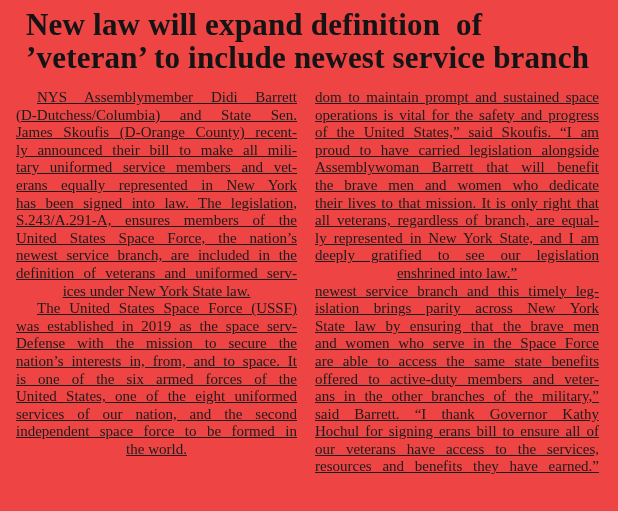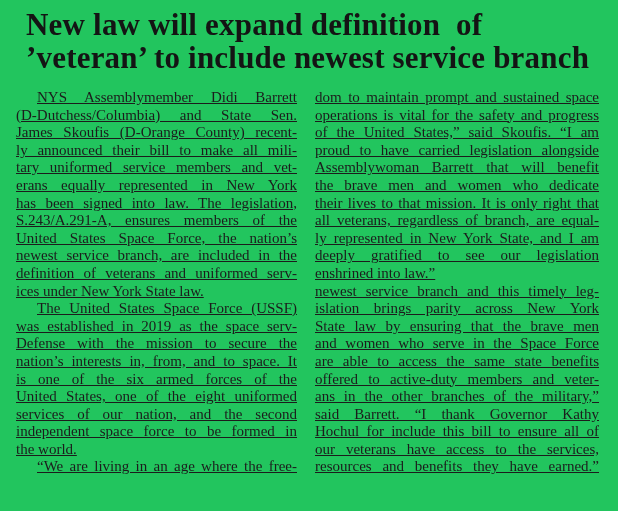--- a/index.html
+++ b/index.html
@@ -4,21 +4,21 @@
 <style>
   html, body {
     margin: 0;
     padding: 0;
     background: #ffffff;
   }
   .page {
     position: relative;
     width: 618px;
     height: 511px;
-    background: #22c55e;
+    background: #ef4444;
     overflow: hidden;
     font-family: "Liberation Serif", "DejaVu Serif", serif;
     color: #1c1c1c;
   }
   .headline {
     margin: 8px 18px 0 26px;
     font-family: "Liberation Serif", "DejaVu Serif", serif;
     font-weight: bold;
     color: #141414;
   }
@@ -36,21 +36,21 @@
   .col {
     font-size: 15px;
     text-decoration: underline;
   }
   .col-left  { width: 281px; }
   .col-right { width: 284px; }
   .line {
     height: 17.6px;
     line-height: 17.6px;
     overflow: hidden;
-    text-align: left;
+    text-align: center;
     white-space: normal;
   }
   .line.j {
     text-align: justify;
   }
   .line.j::after {
     content: "";
     display: inline-block;
     width: 100%;
     height: 0;
@@ -85,21 +85,20 @@
         <div class="line">ices under New York State law.</div>
         <div class="line j in">The United States Space Force (USSF)</div>
         <div class="line j">was established in 2019 as the space serv-</div>
         <div class="line j">Defense with the mission to secure the</div>
         <div class="line j">nation’s interests in, from, and to space. It</div>
         <div class="line j">is one of the six armed forces of the</div>
         <div class="line j">United States, one of the eight uniformed</div>
         <div class="line j">services of our nation, and the second</div>
         <div class="line j">independent space force to be formed in</div>
         <div class="line">the world.</div>
-        <div class="line j in">“We are living in an age where the free-</div>
       </div>
     <div class="col col-right">
         <div class="line j">dom to maintain prompt and sustained space</div>
         <div class="line j">operations is vital for the safety and progress</div>
         <div class="line j">of the United States,” said Skoufis. “I am</div>
         <div class="line j">proud to have carried legislation alongside</div>
         <div class="line j">Assemblywoman Barrett that will benefit</div>
         <div class="line j">the brave men and women who dedicate</div>
         <div class="line j">their lives to that mission. It is only right that</div>
         <div class="line j">all veterans, regardless of branch, are equal-</div>
@@ -107,19 +106,19 @@
         <div class="line j">deeply gratified to see our legislation</div>
         <div class="line">enshrined into law.”</div>
         <div class="line j">newest service branch and this timely leg-</div>
         <div class="line j">islation brings parity across New York</div>
         <div class="line j">State law by ensuring that the brave men</div>
         <div class="line j">and women who serve in the Space Force</div>
         <div class="line j">are able to access the same state benefits</div>
         <div class="line j">offered to active-duty members and veter-</div>
         <div class="line j">ans in the other branches of the military,”</div>
         <div class="line j">said Barrett. “I thank Governor Kathy</div>
-        <div class="line j">Hochul for include this bill to ensure all of</div>
+        <div class="line j">Hochul for signing erans bill to ensure all of</div>
         <div class="line j">our veterans have access to the services,</div>
         <div class="line j">resources and benefits they have earned.”</div>
       </div>
   </div>
 
 </div>
 
 </body></html>

